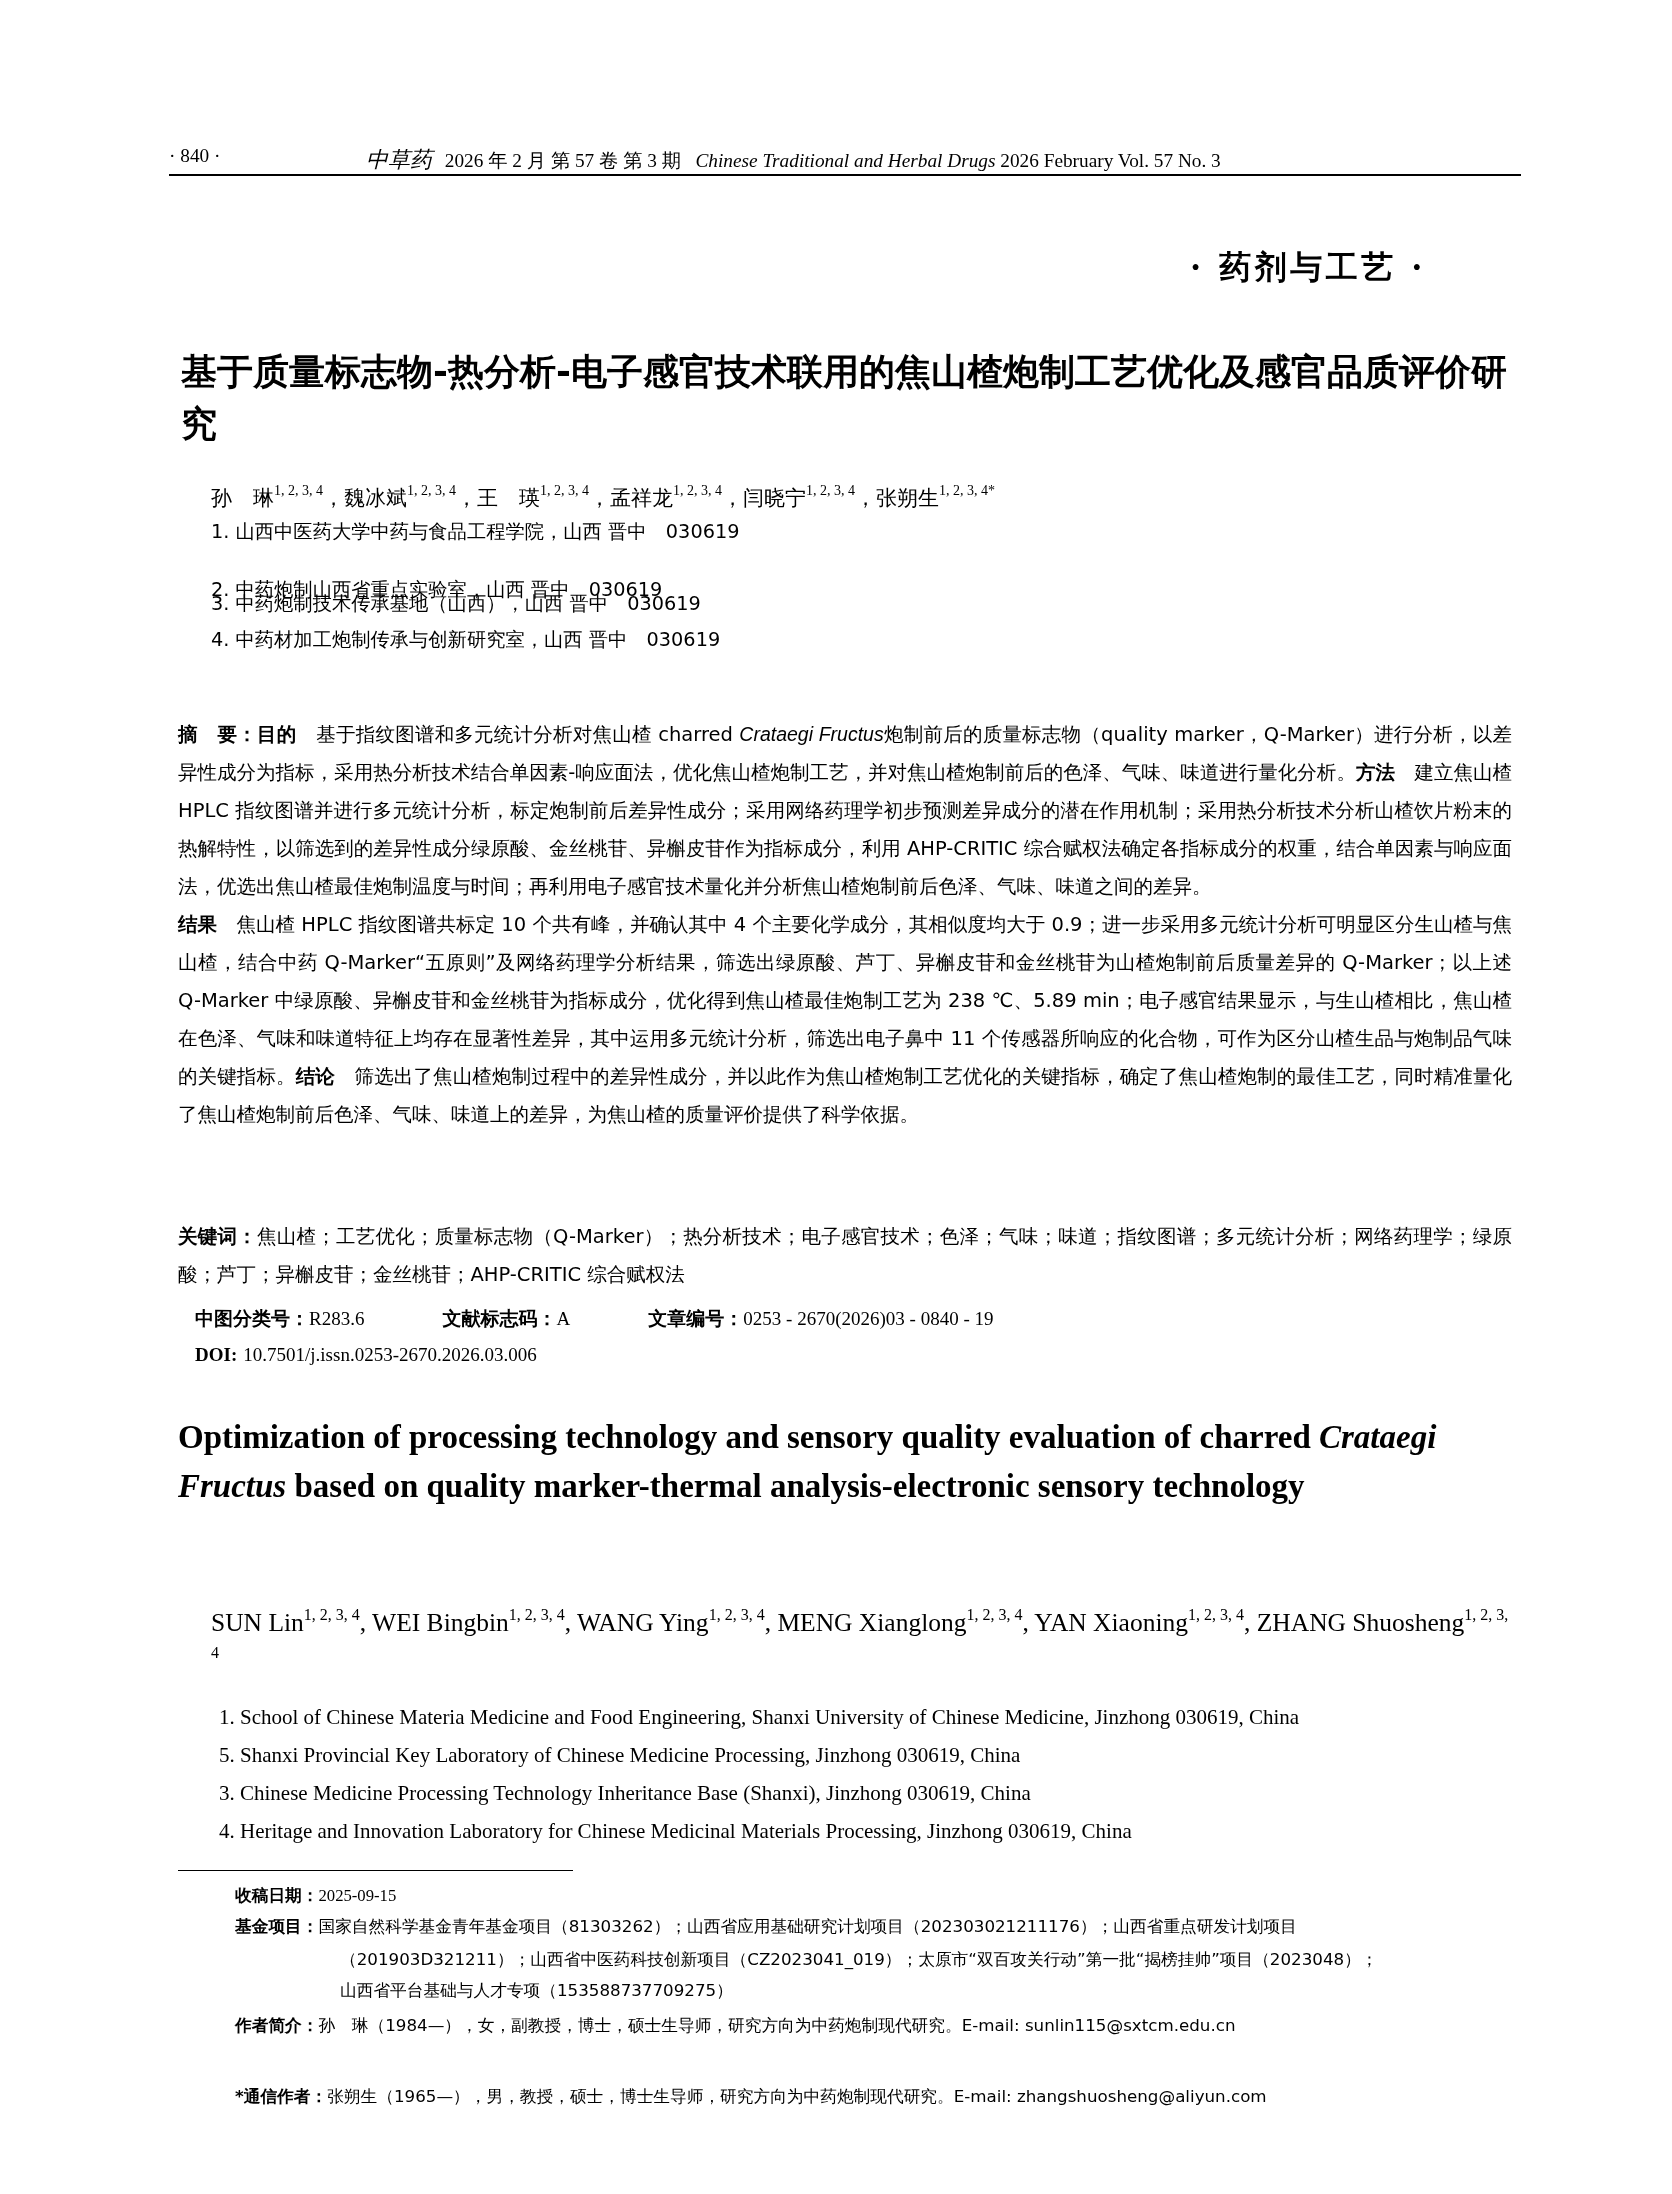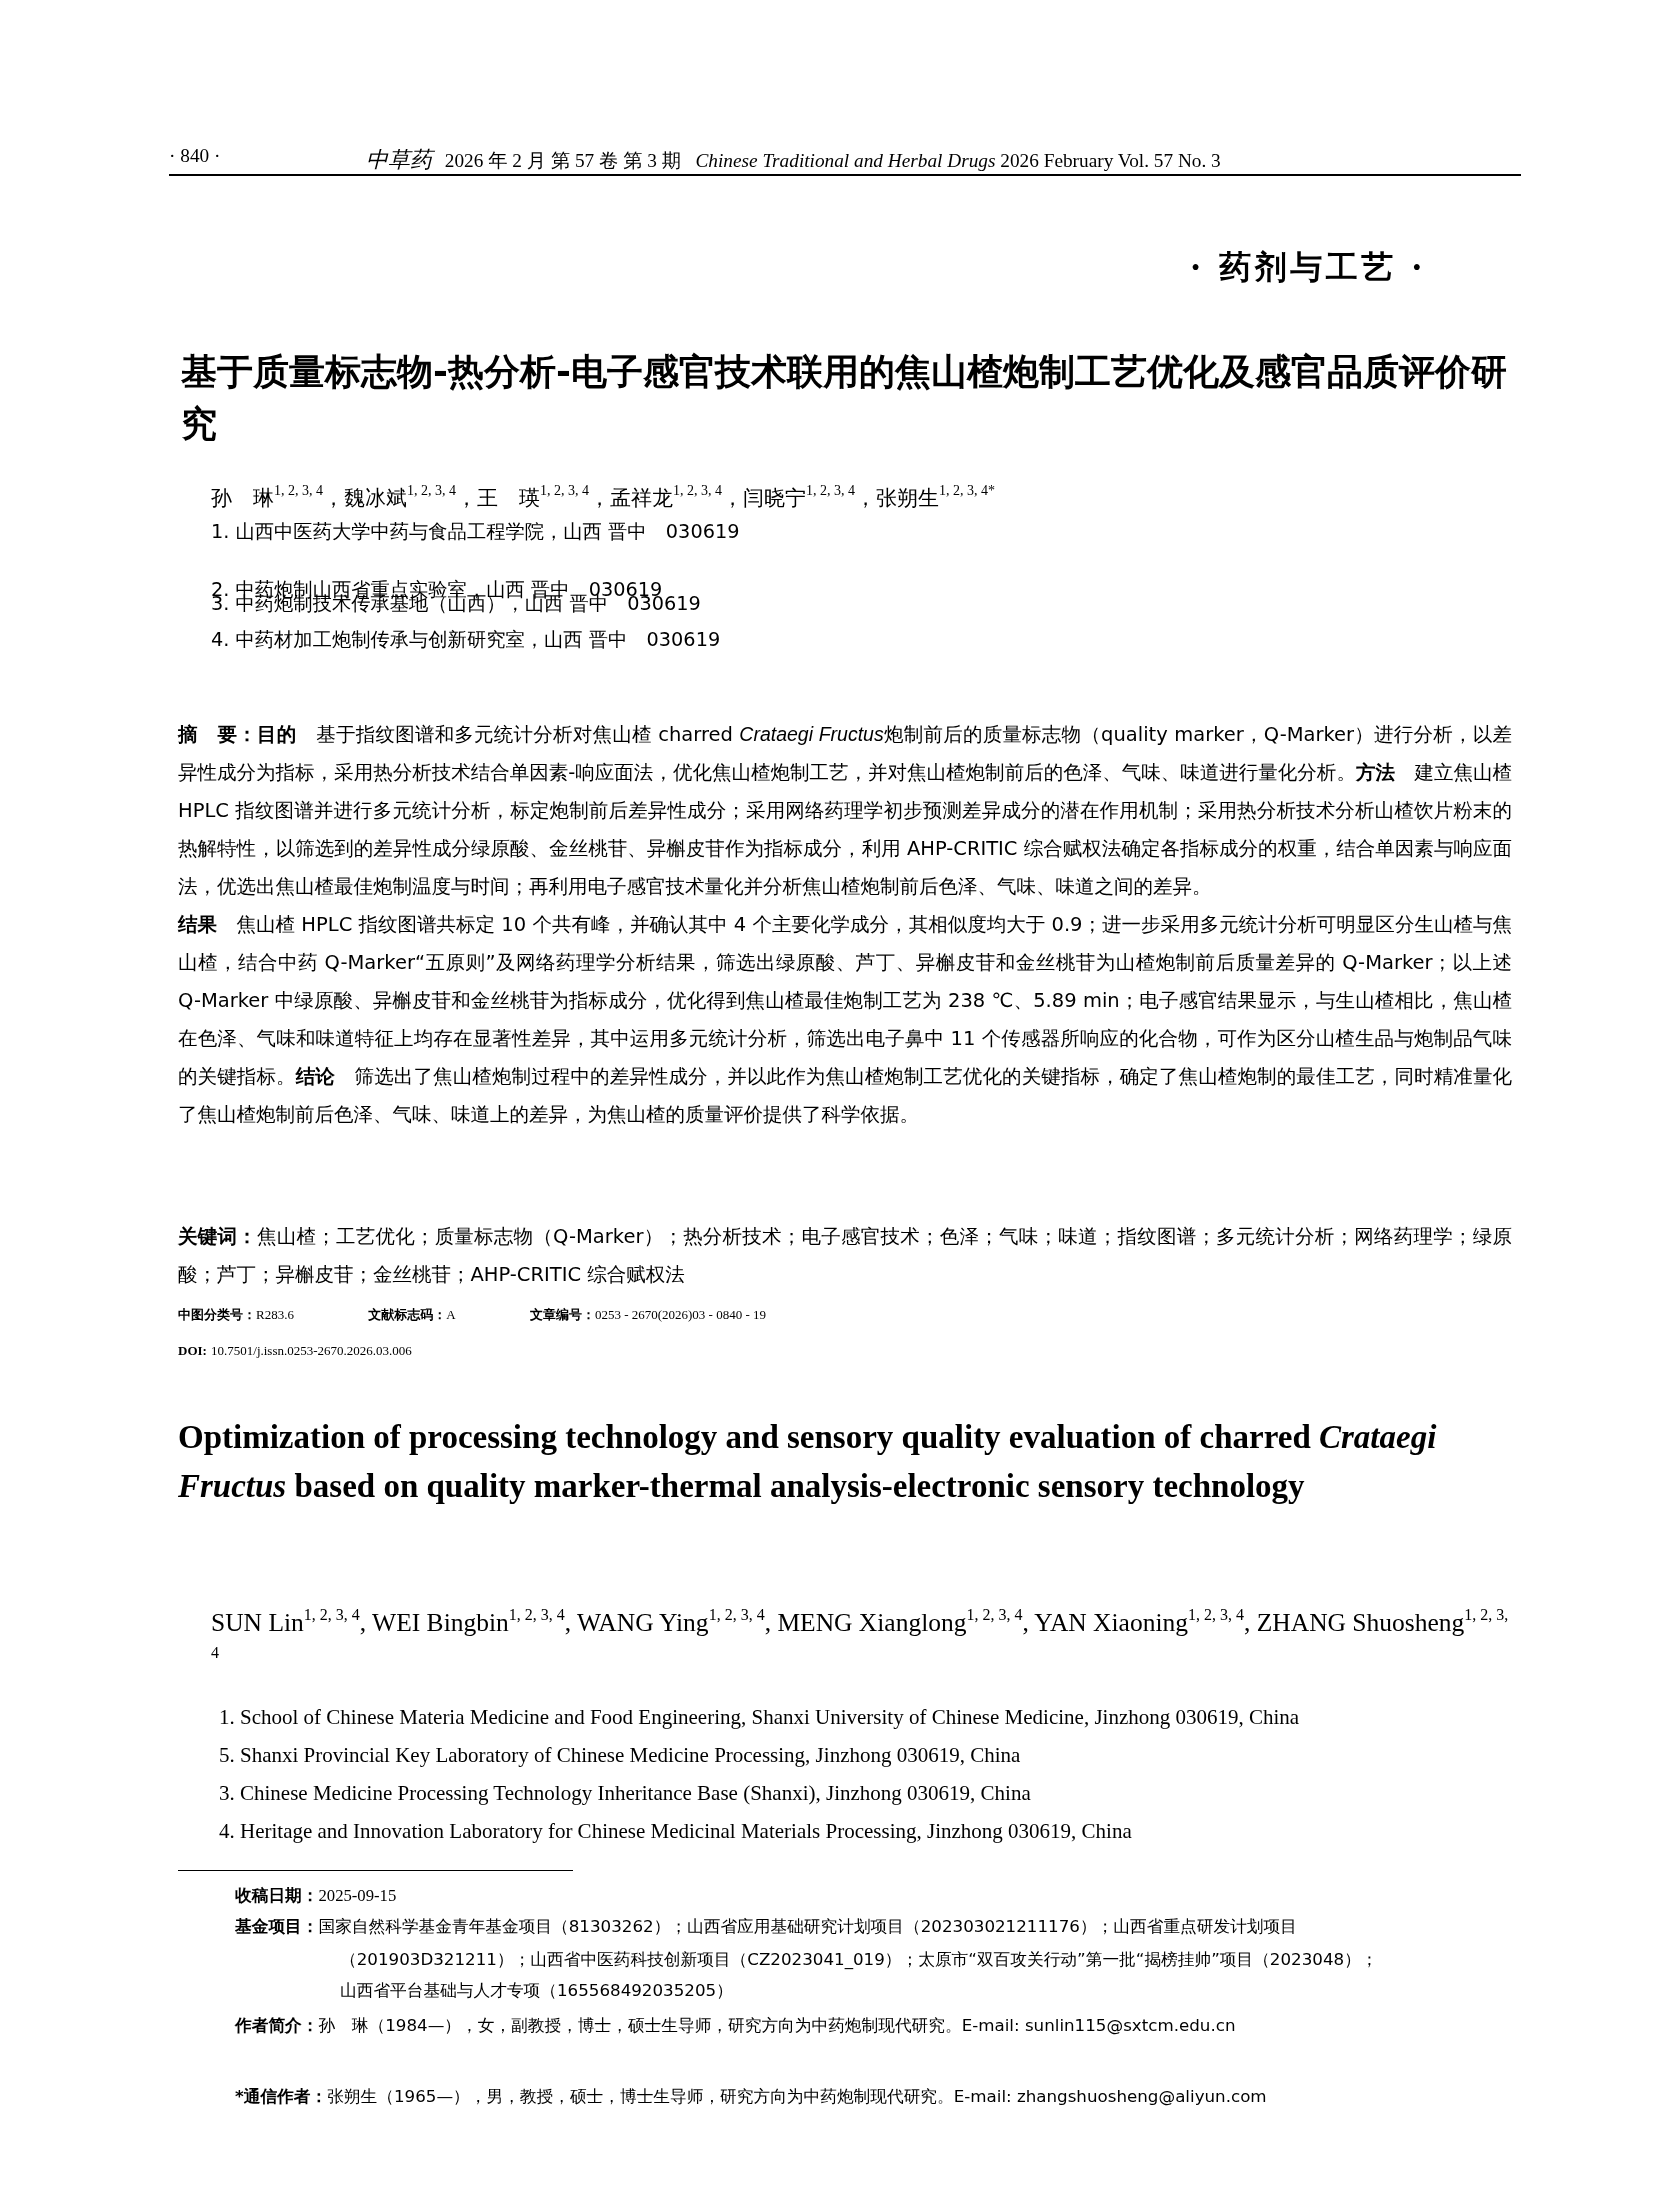--- a/index.html
+++ b/index.html
@@ -18,21 +18,21 @@
   #cn-title { position: absolute; left: 169px; top: 334px; width: 1352px; font-family: "DejaVu Sans", sans-serif; font-weight: bold; font-size: 36px; line-height: 52px; }
 
   #cn-authors { position: absolute; left: 211px; top: 483px; font-family: "DejaVu Serif", serif; font-size: 21px; white-space: nowrap; }
   #cn-authors sup { font-family: "Liberation Serif", serif; font-size: 14px; vertical-align: 9.7px; }
   .cn-aff { position: absolute; left: 211px; font-family: "DejaVu Sans", sans-serif; font-size: 19.3px; white-space: nowrap; }
 
   
   #abstract { position: absolute; left: 178px; top: 715px; width: 1334px; font-family: "DejaVu Sans", sans-serif; font-size: 19.5px; line-height: 38px; text-align: justify; }
   #abstract b { font-weight: bold; }
   #abstract .ital { font-style: italic; font-family: "Liberation Sans", sans-serif; }
-  .meta-line { position: absolute; left: 178px; font-family: "DejaVu Sans", sans-serif; font-size: 13px; white-space: nowrap; text-align: right; }
+  .meta-line { position: absolute; left: 195px; font-family: "DejaVu Sans", sans-serif; font-size: 19px; white-space: nowrap; text-align: right; }
   .meta-line b { font-weight: bold; }
   .meta-line .latin { font-family: "Liberation Serif", serif; }
   #keywords { position: absolute; left: 178px; top: 1218px; width: 1334px; font-family: "DejaVu Sans", sans-serif; font-size: 19.5px; line-height: 38px; text-align: justify; }
 
   
   #en-title { position: absolute; left: 178px; top: 1413px; width: 1343px; font-family: "Liberation Serif", serif; font-weight: bold; font-size: 33px; line-height: 49px; }
   #en-title i { font-style: italic; }
   #en-authors { position: absolute; left: 211px; top: 1604px; width: 1308px; font-family: "Liberation Serif", serif; font-size: 25.5px; line-height: 38px; }
   #en-authors sup { font-size: 16px; vertical-align: 11.4px; line-height: 0; }
   .en-aff { position: absolute; left: 219px; font-family: "Liberation Serif", serif; font-size: 21px; white-space: nowrap; }
@@ -104,20 +104,20 @@
 
 <div id="footnote-rule"></div>
 
 <div class="fn" style="top:1880px;">
   <b>收稿日期：</b><span class="latin">2025-09-15</span>
 </div>
 <div class="fn" style="top:1911px;">
   <b>基金项目：</b><span>国家自然科学基金青年基金项目（81303262）；山西省应用基础研究计划项目（202303021211176）；山西省重点研发计划项目</span>
 </div>
 <div class="fn-indent" style="top:1948px;">（201903D321211）；山西省中医药科技创新项目（CZ2023041_019）；太原市“双百攻关行动”第一批“揭榜挂帅”项目（2023048）；</div>
-<div class="fn-indent" style="top:1979px;">山西省平台基础与人才专项（165568492035205）</div>
+<div class="fn-indent" style="top:1979px;">山西省平台基础与人才专项（153588737709275）</div>
 <div class="fn" style="top:2010px;">
   <b>作者简介：</b><span>孙　琳（1984—），女，副教授，博士，硕士生导师，研究方向为中药炮制现代研究。E-mail: sunlin115@sxtcm.edu.cn</span>
 </div>
 <div class="fn" style="top:2041px;margin-top:40px;">
   <b>*通信作者：</b><span>张朔生（1965—），男，教授，硕士，博士生导师，研究方向为中药炮制现代研究。E-mail: zhangshuosheng@aliyun.com</span>
 </div>
 
 
 </body></html>

